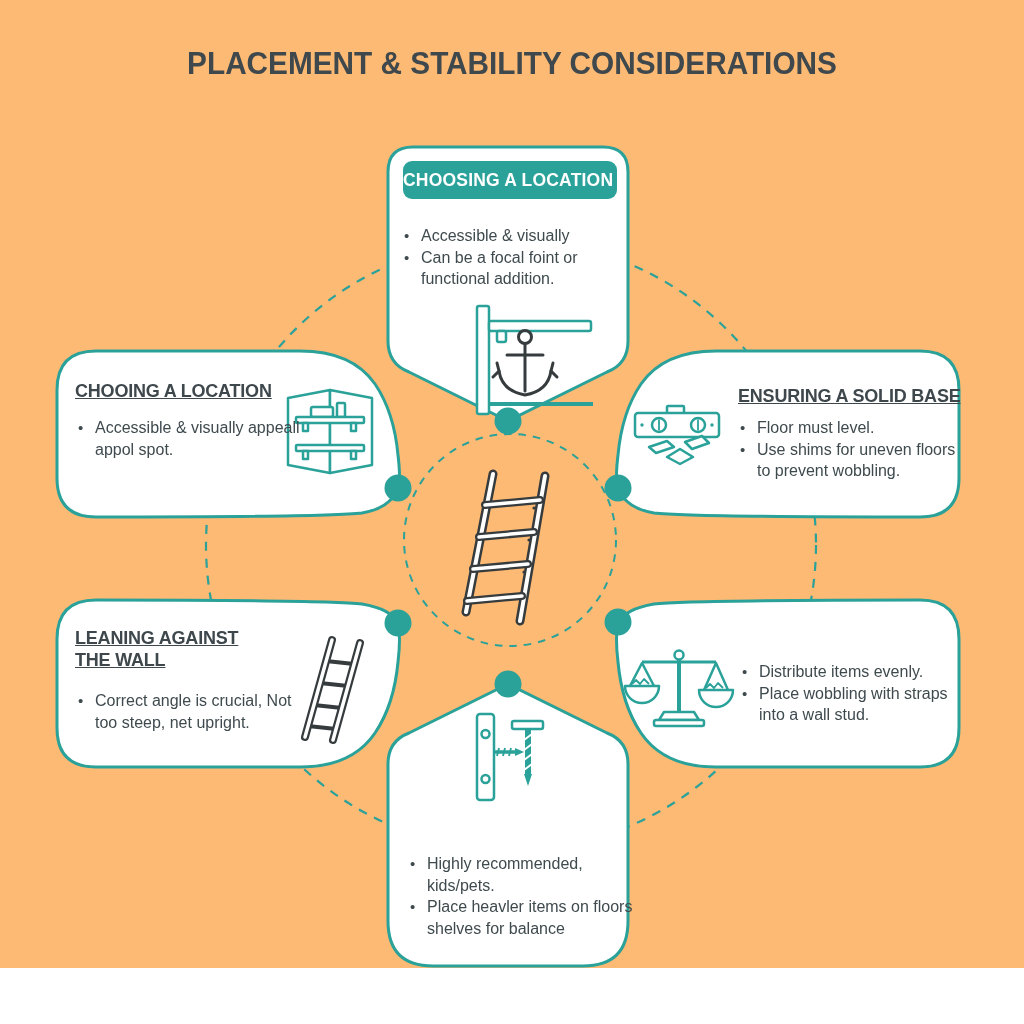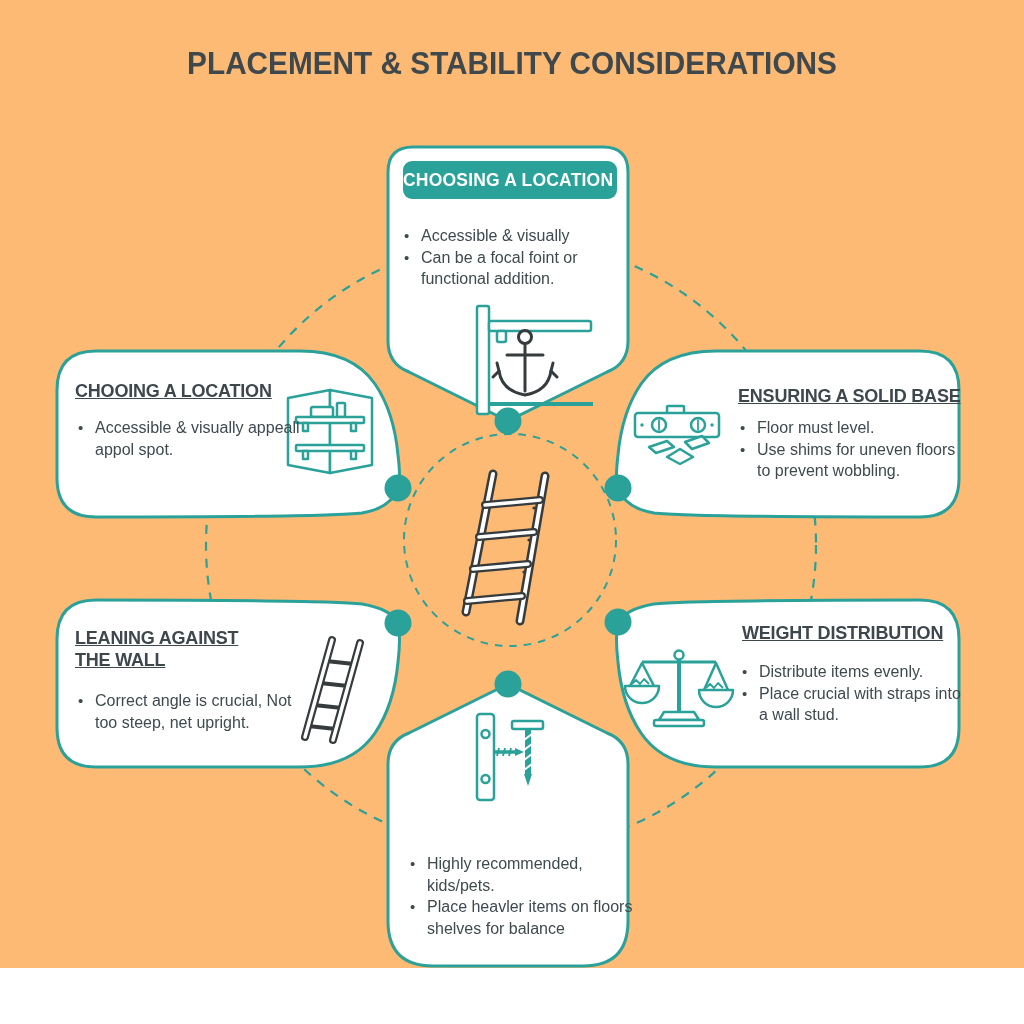--- a/index.html
+++ b/index.html
@@ -207,29 +207,28 @@
   </div>
 
   <div class="abs box-heading hb-ll">LEANING AGAINST THE WALL</div>
   <div class="abs bullets bl-ll">
     <div class="bullet">
       <span class="b-dot">•</span>
       <span>Correct angle is crucial, Not too steep, net upright.</span>
     </div>
   </div>
 
-  <div class="abs box-heading hb-rl">WEIGHT DISTRIBUTION</div>
   <div class="abs bullets bl-rl">
     <div class="bullet">
       <span class="b-dot">•</span>
       <span>Distribute items evenly.</span>
     </div>
     <div class="bullet">
       <span class="b-dot">•</span>
-      <span>Place crucial with straps into a wall stud.</span>
+      <span>Place wobbling with straps into a wall stud.</span>
     </div>
   </div>
 
   <div class="abs bullets bl-b">
     <div class="bullet">
       <span class="b-dot">•</span>
       <span>Highly recommended, kids/pets.</span>
     </div>
     <div class="bullet">
       <span class="b-dot">•</span>

